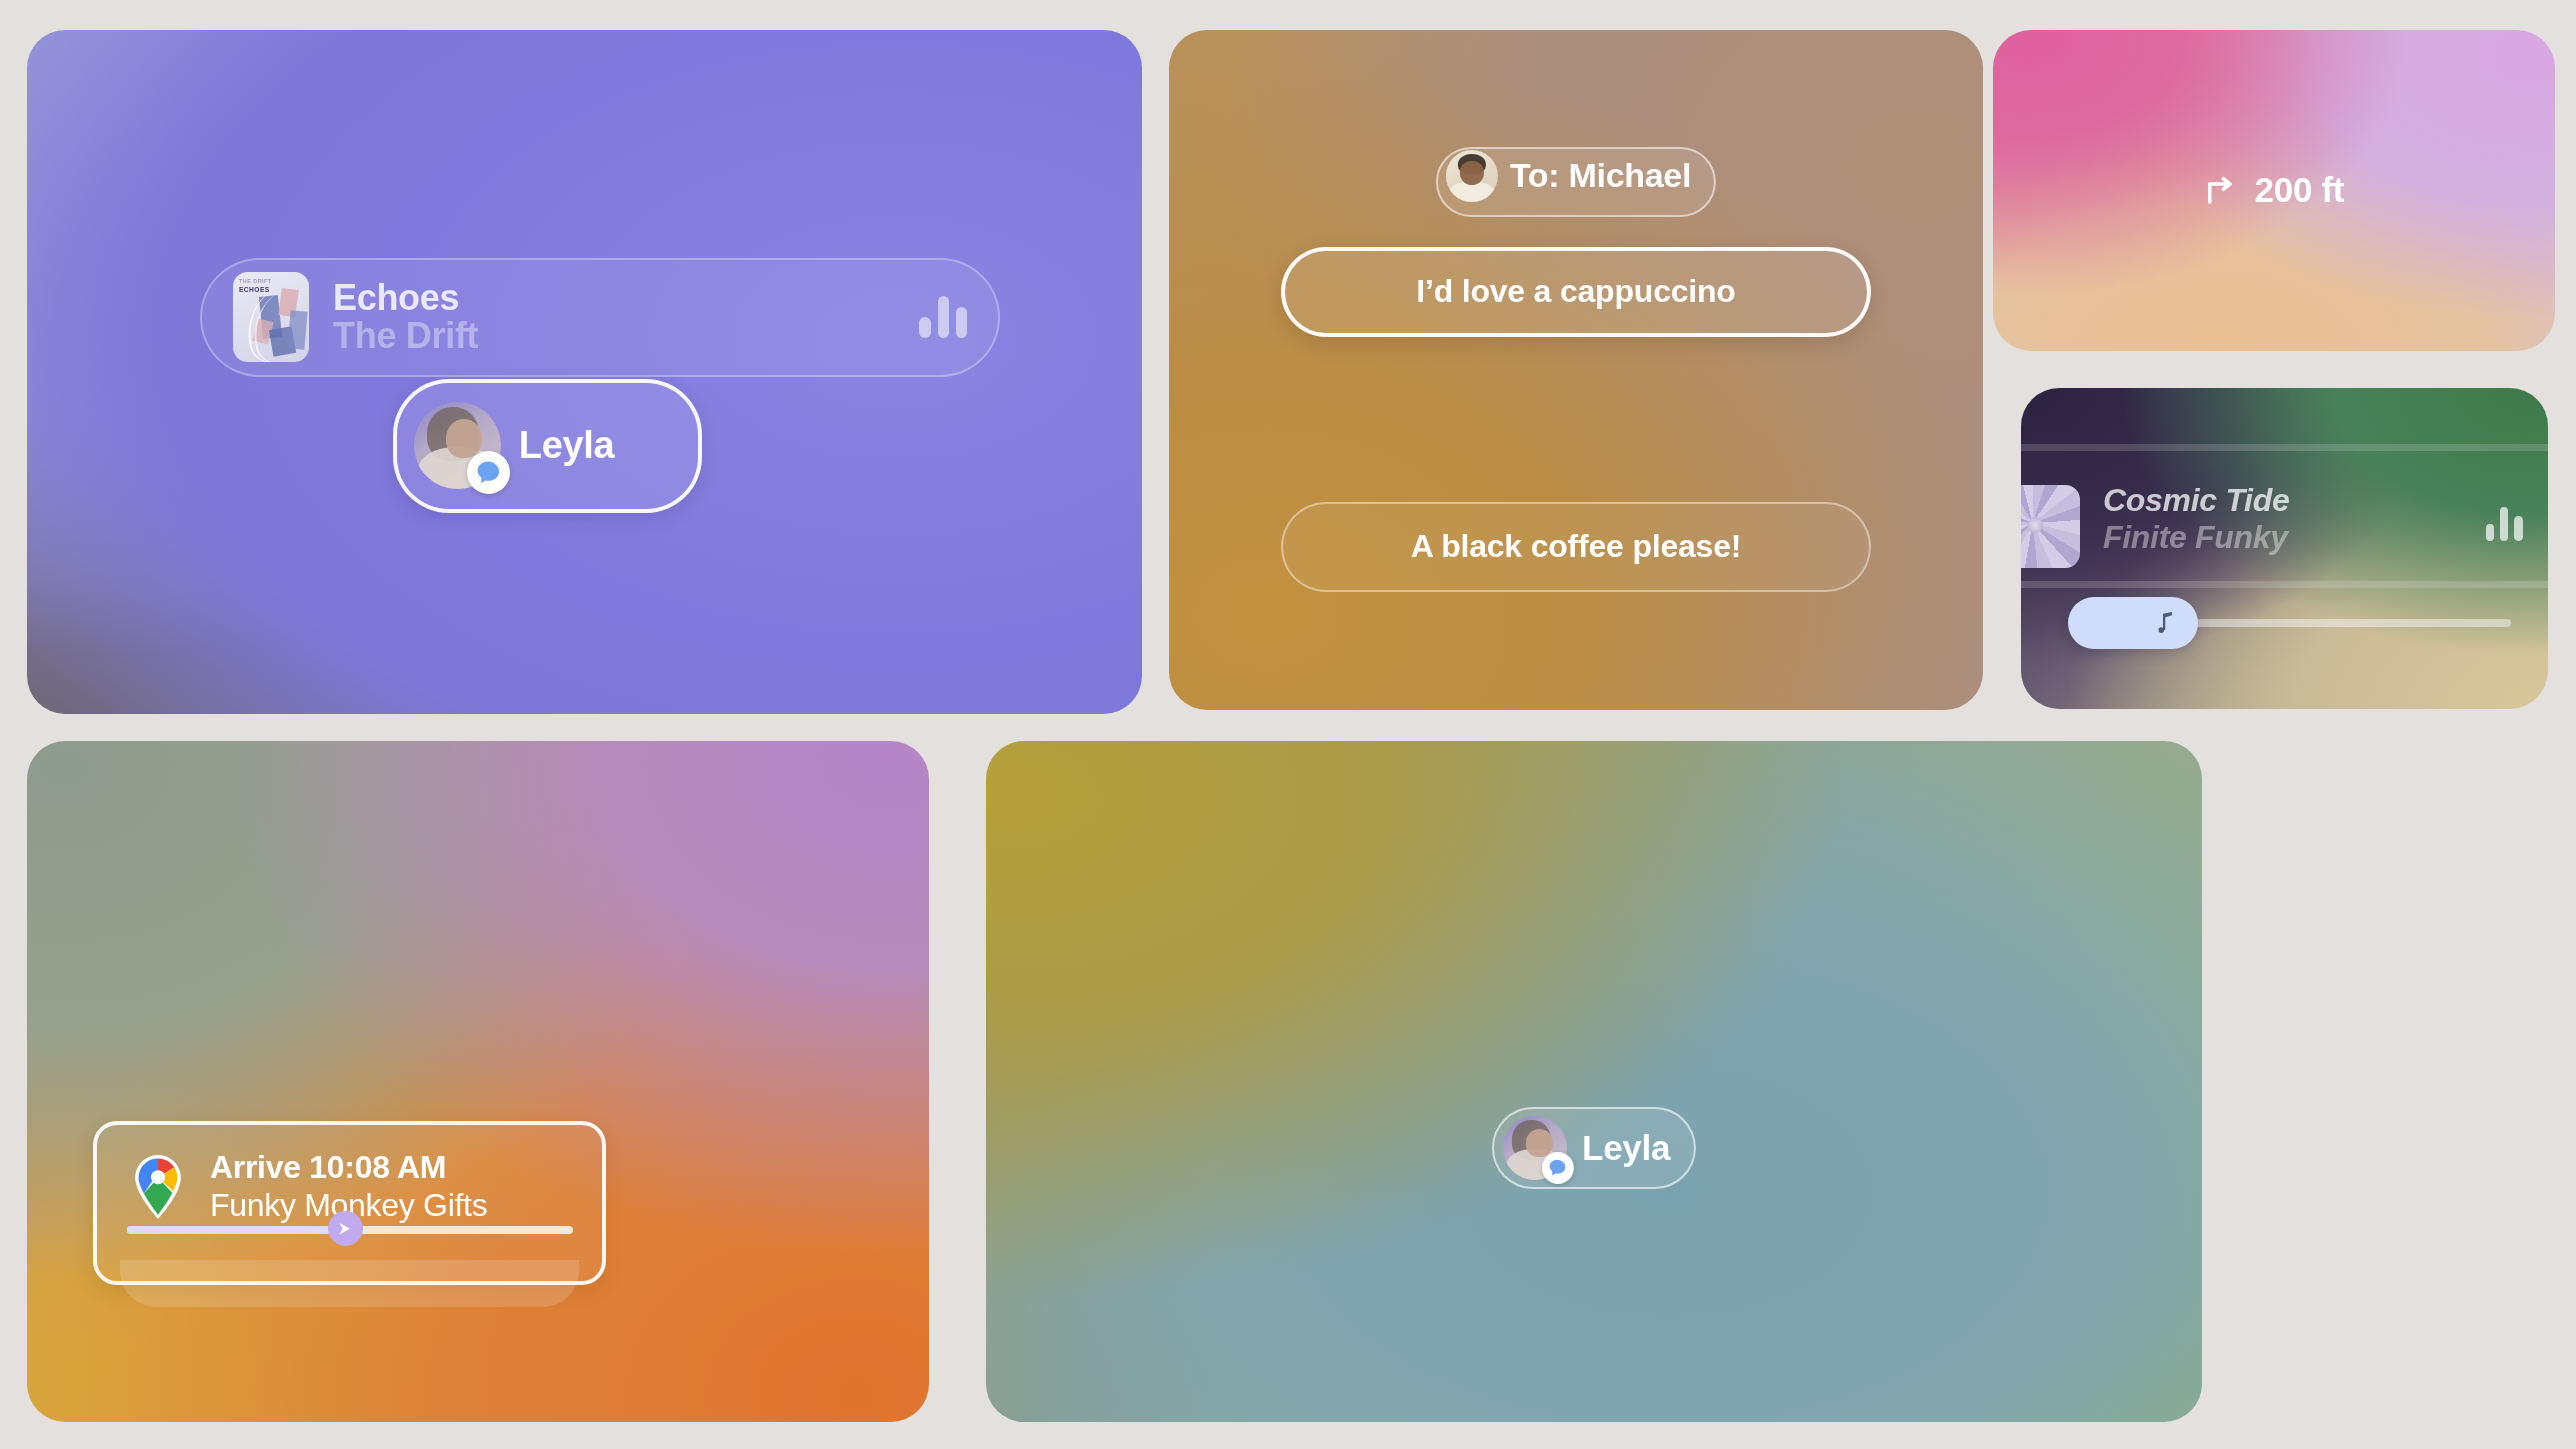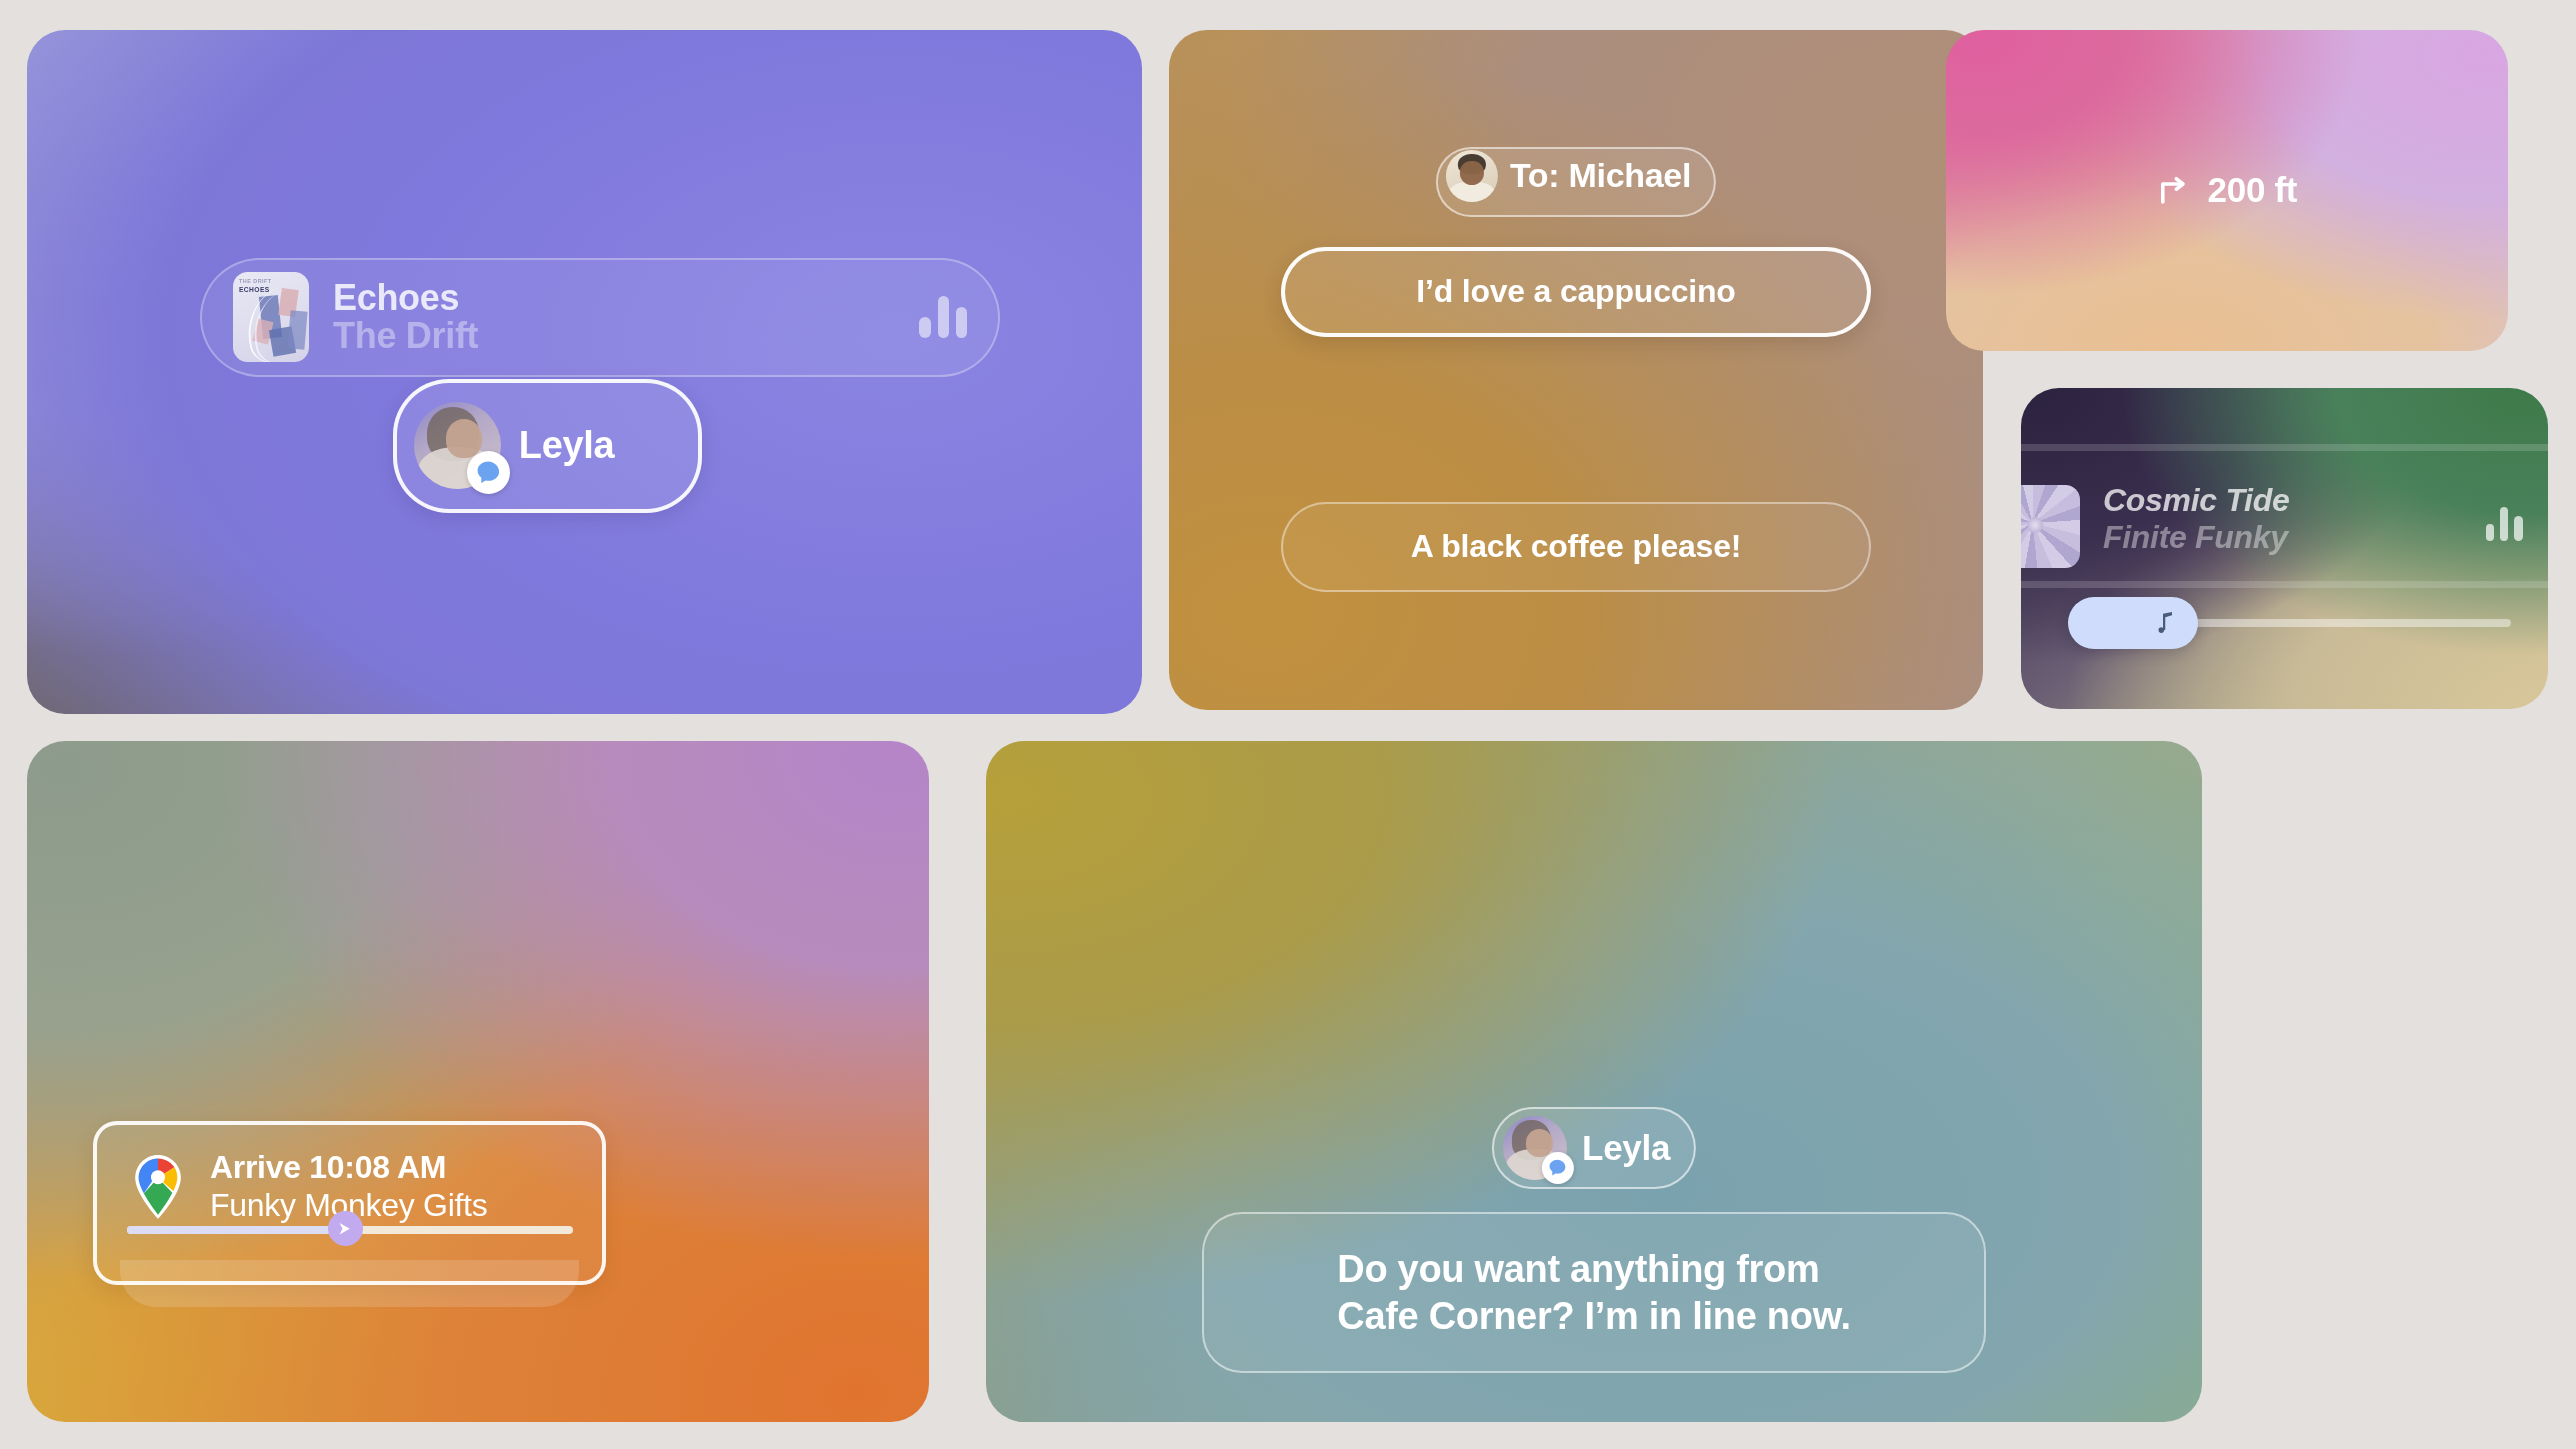--- a/index.html
+++ b/index.html
@@ -125,21 +125,21 @@
   }
   .reply-opt.selected{
     border:4.7px solid rgba(255,255,255,.96);
     background:rgba(255,255,255,.10);
     box-shadow:0 6.7px 20px rgba(60,40,20,.16);
   }
   #ro-0{top:217px;} #ro-1{top:345px;} #ro-2{top:472px;}
 
   
   #p-nav{
-    left:1946px;top:29.5px;width:562px;height:321px;
+    left:1993px;top:29.5px;width:562px;height:321px;
     background:
       radial-gradient(110% 130% at 6% 2%, #e0609f 0%, #dc6a9e 24%, rgba(220,106,158,0) 62%),
       radial-gradient(100% 110% at 96% 8%, #d9a6e2 0%, #d2b0e0 40%, rgba(210,176,224,0) 75%),
       radial-gradient(110% 110% at 40% 100%, #e9bf92 0%, #e5c3a0 42%, rgba(229,195,160,0) 78%),
       linear-gradient(135deg,#dd75a6 0%,#e0a08f 45%,#d8c2e0 100%);
   }
   .nav-row{
     position:absolute;left:50%;top:50%;transform:translate(-50%,-50%);
     display:flex;align-items:center;gap:14.8px;white-space:nowrap;
   }
@@ -372,23 +372,17 @@
           <span class="skin"></span>
         <span class="badge-msg">
           <svg viewBox="0 0 24 24" aria-hidden="true">
             <path d="M12 3C6.9 3 3 6.4 3 10.6c0 2.3 1.2 4.4 3.1 5.8V21l3.6-2.1c.7.1 1.5.2 2.3.2 5.1 0 9-3.4 9-7.6S17.1 3 12 3z" fill="#6ba3f0"></path>
           </svg>
         </span>
       </div>
       <span class="chip-name-2">Leyla</span>
     </div>
 
-    <div class="bubble">
-      <div>
-        <div class="bubble-text">Do you want anything from</div>
-        <div class="bubble-text">Cafe Corner? I’m in line now.</div>
-      </div>
-    </div>
 
   </div>
 
 </div>
 
 
 </body></html>

